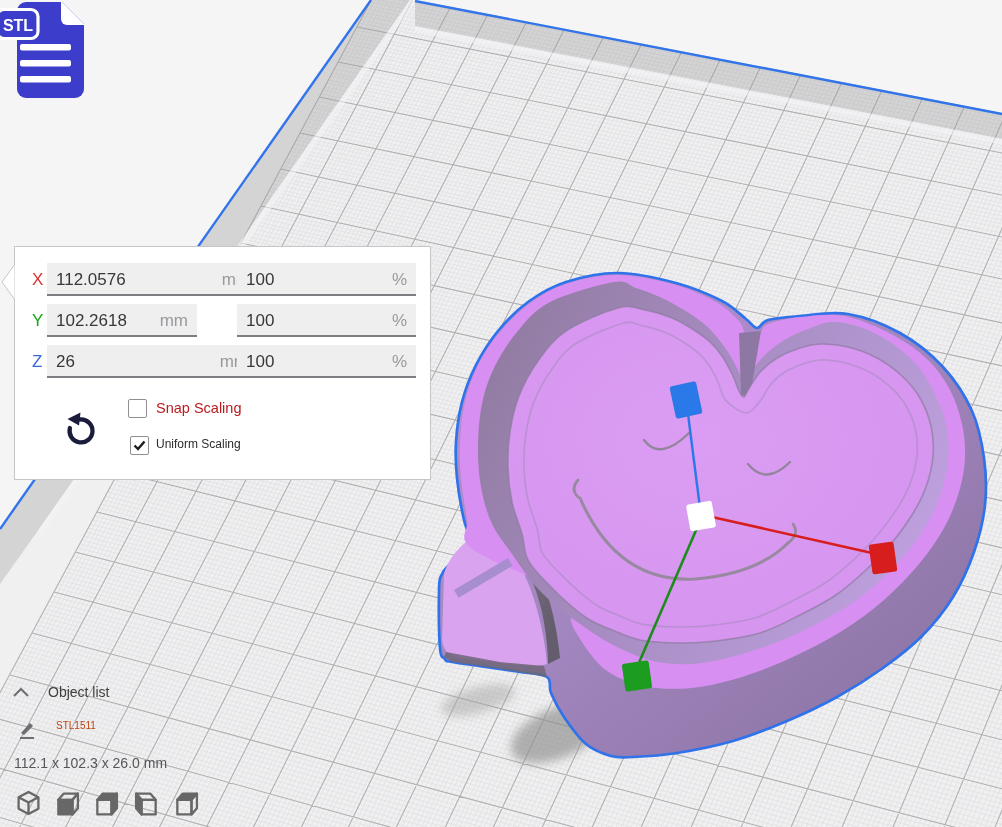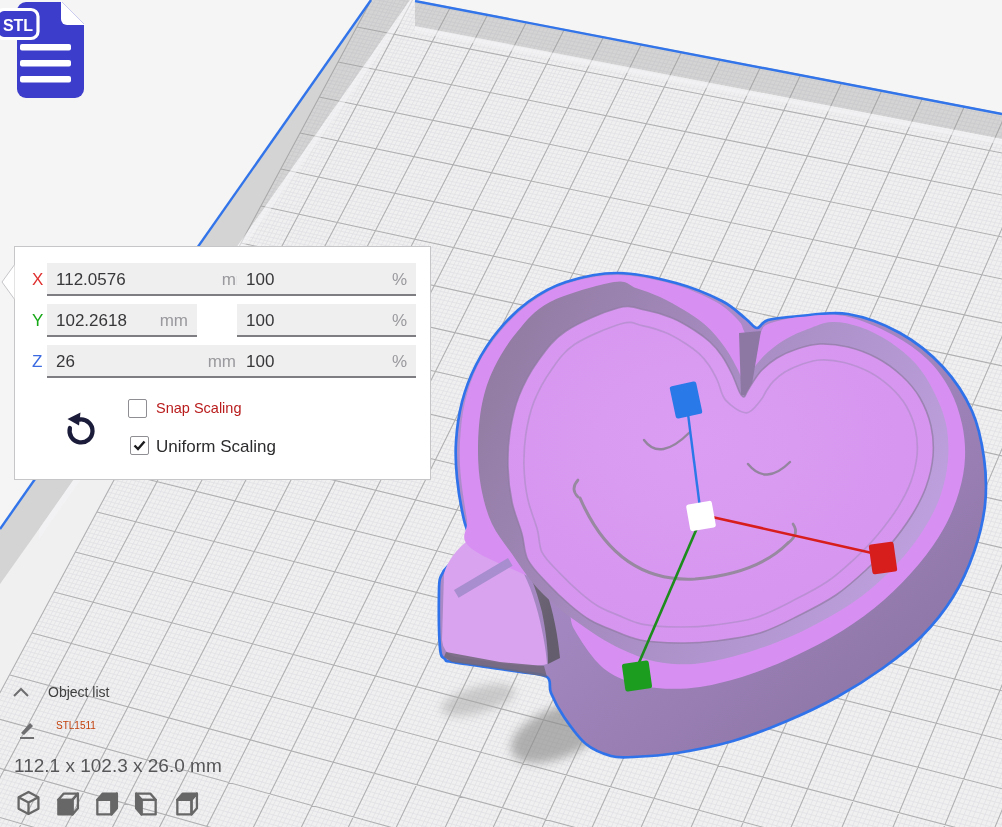--- a/index.html
+++ b/index.html
@@ -91,51 +91,51 @@
 <div class="abs" style="left:32px;top:311px;font-size:17px;color:#17a817">Y</div>
 <div class="abs" style="left:47px;top:304px;width:150px;height:31px;background:#efeff0;border-bottom:2px solid #7e7e82;font-size:17px;color:#38383a;">
     <span class="abs" style="left:9px;top:7px">102.2618</span>
     <span class="abs" style="right:9px;top:7px;color:#9a9a9e">mm</span>
   </div>
 <div class="abs" style="left:237px;top:304px;width:179px;height:31px;background:#efeff0;border-bottom:2px solid #7e7e82;font-size:17px;color:#38383a;">
     <span class="abs" style="left:9px;top:7px">100</span>
     <span class="abs" style="right:9px;top:7px;color:#9a9a9e">%</span>
   </div>
 <div class="abs" style="left:32px;top:352px;font-size:17px;color:#3b6ae1">Z</div>
-<div class="abs" style="left:47px;top:345px;width:198px;height:31px;background:#efeff0;border-bottom:2px solid #7e7e82;font-size:17px;color:#38383a;">
+<div class="abs" style="left:47px;top:345px;width:198px;height:31px;background:#efeff0;border-bottom:2px solid #7e7e82;font-size:17px;color:#38383a;padding-left:12px;">
     <span class="abs" style="left:9px;top:7px">26</span>
     <span class="abs" style="right:9px;top:7px;color:#9a9a9e">mm</span>
   </div>
 <div class="abs" style="left:237px;top:345px;width:179px;height:31px;background:#efeff0;border-bottom:2px solid #7e7e82;font-size:17px;color:#38383a;">
     <span class="abs" style="left:9px;top:7px">100</span>
     <span class="abs" style="right:9px;top:7px;color:#9a9a9e">%</span>
   </div>
 <svg class="abs" style="left:64px;top:408px" width="36" height="40" viewBox="0 0 36 40">
  <path d="M16 11.5 A 11.5 11.5 0 1 1 5.9 20" fill="none" stroke="#1b1b3a" stroke-width="4.3" stroke-linecap="round"></path>
  <polygon points="3.5,11 16.5,4.5 15,17.5" fill="#1b1b3a"></polygon>
 </svg>
 <div class="abs" style="left:128px;top:399px;width:17px;height:17px;background:#fff;border:1px solid #8f8f93;border-radius:2px"></div>
 <div class="abs" style="left:156px;top:400px;font-size:14.5px;color:#b91c1c">Snap Scaling</div>
 <div class="abs" style="left:130px;top:436px;width:17px;height:17px;background:#fff;border:1px solid #8f8f93;border-radius:2px">
  <svg width="17" height="17" viewBox="0 0 17 17">
       <path d="M3.5 8.5 L7 12 L13.5 4.5" fill="none" stroke="#1c1c1e" stroke-width="2.4"></path>
     </svg>
 </div>
-<div class="abs" style="left:156px;top:437px;font-size:17px;color:#2c2c2e">Uniform Scaling</div>
+<div class="abs" style="left:156px;top:437px;font-size:12px;color:#2c2c2e">Uniform Scaling</div>
 
 <svg class="abs" style="left:12px;top:686px" width="18" height="12" viewBox="0 0 18 12">
     <path d="M2 10 L9 3 L16 10" fill="none" stroke="#6e6e70" stroke-width="2"></path>
   </svg>
 <div class="abs" style="left:48px;top:684px;font-size:14px;color:#404040">Object list</div>
 <svg class="abs" style="left:17px;top:720px" width="20" height="20" viewBox="0 0 20 20">
  <path d="M4 13 L13 3 L16 6 L7 15 z" fill="#6e6e70"></path>
     <path d="M3 18 h14" stroke="#6e6e70" stroke-width="2"></path>
 </svg>
 <div class="abs" style="left:56px;top:720px;font-size:10px;color:#c2410c">STL1511</div>
-<div class="abs" style="left:14px;top:755px;font-size:19px;color:#565658">112.1 x 102.3 x 26.0 mm</div>
+<div class="abs" style="left:14px;top:755px;font-size:14px;color:#565658">112.1 x 102.3 x 26.0 mm</div>
 <svg class="abs" style="left:16px;top:790px" width="25" height="28" viewBox="0 0 24 26">
     <polygon points="12,1.5 21.5,6.5 21.5,17.5 12,22.5 2.5,17.5 2.5,6.5" fill="none" stroke="#676767" stroke-width="2.2" stroke-linejoin="round"></polygon>
     <path d="M2.5 6.5 L12 11.5 L21.5 6.5 M12 11.5 V22.5" fill="none" stroke="#676767" stroke-width="2.2" stroke-linejoin="round"></path>
   </svg>
 <svg class="abs" style="left:55px;top:790px" width="25" height="28" viewBox="0 0 24 26">
     <polygon points="3.2,9 8.4,3 22,3 16.8,9" fill="none" stroke="#676767" stroke-width="2.2" stroke-linejoin="round"></polygon>
     <polygon points="16.8,9 22,3 22,17 16.8,23" fill="none" stroke="#676767" stroke-width="2.2" stroke-linejoin="round"></polygon>
     <polygon points="3.2,9 16.8,9 16.8,23 3.2,23" fill="#676767" stroke="#676767" stroke-width="2.2" stroke-linejoin="round"></polygon>
   </svg>
 <svg class="abs" style="left:94px;top:790px" width="25" height="28" viewBox="0 0 24 26">

